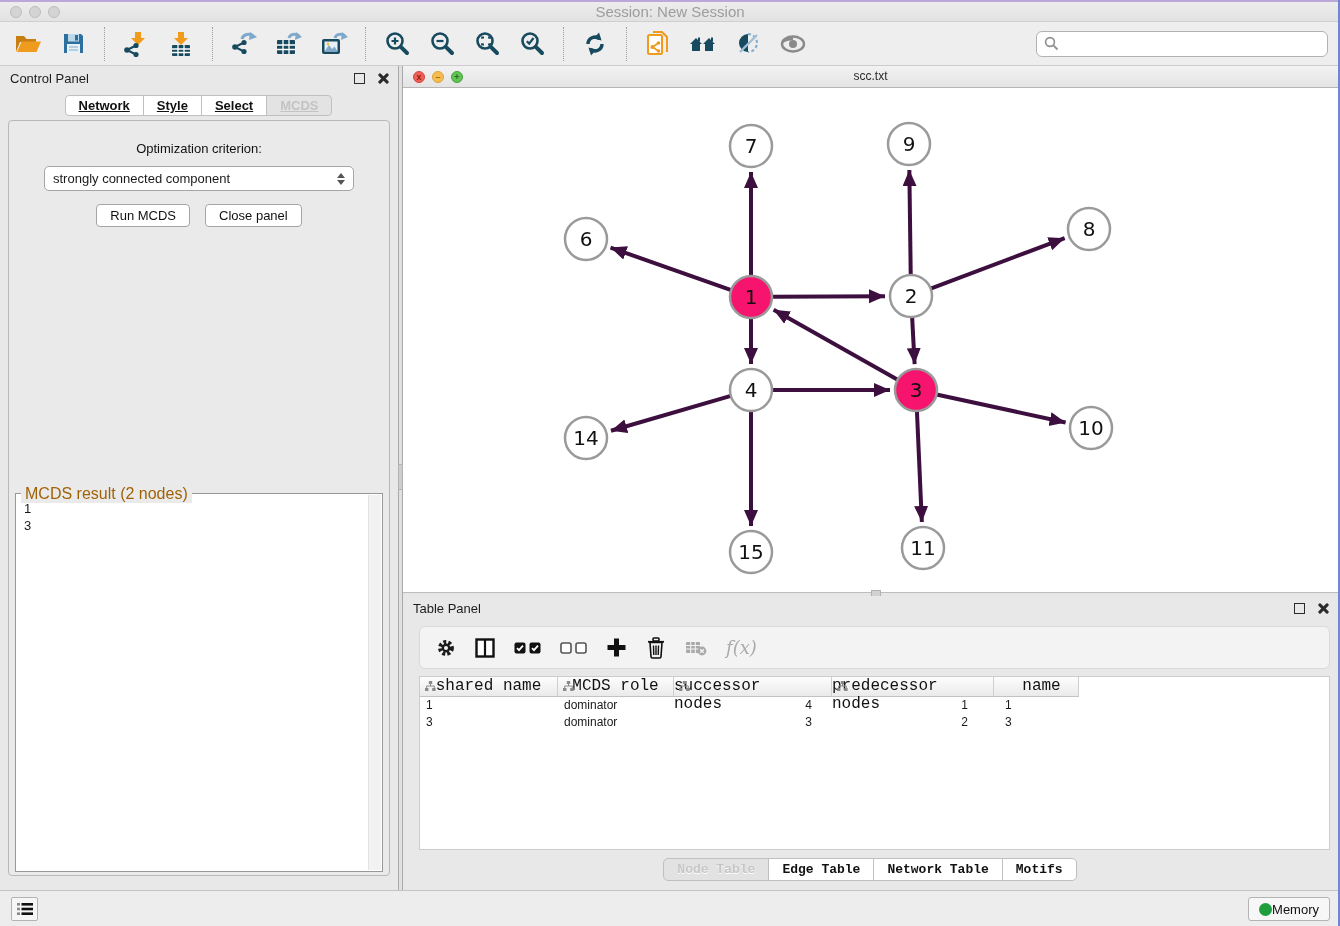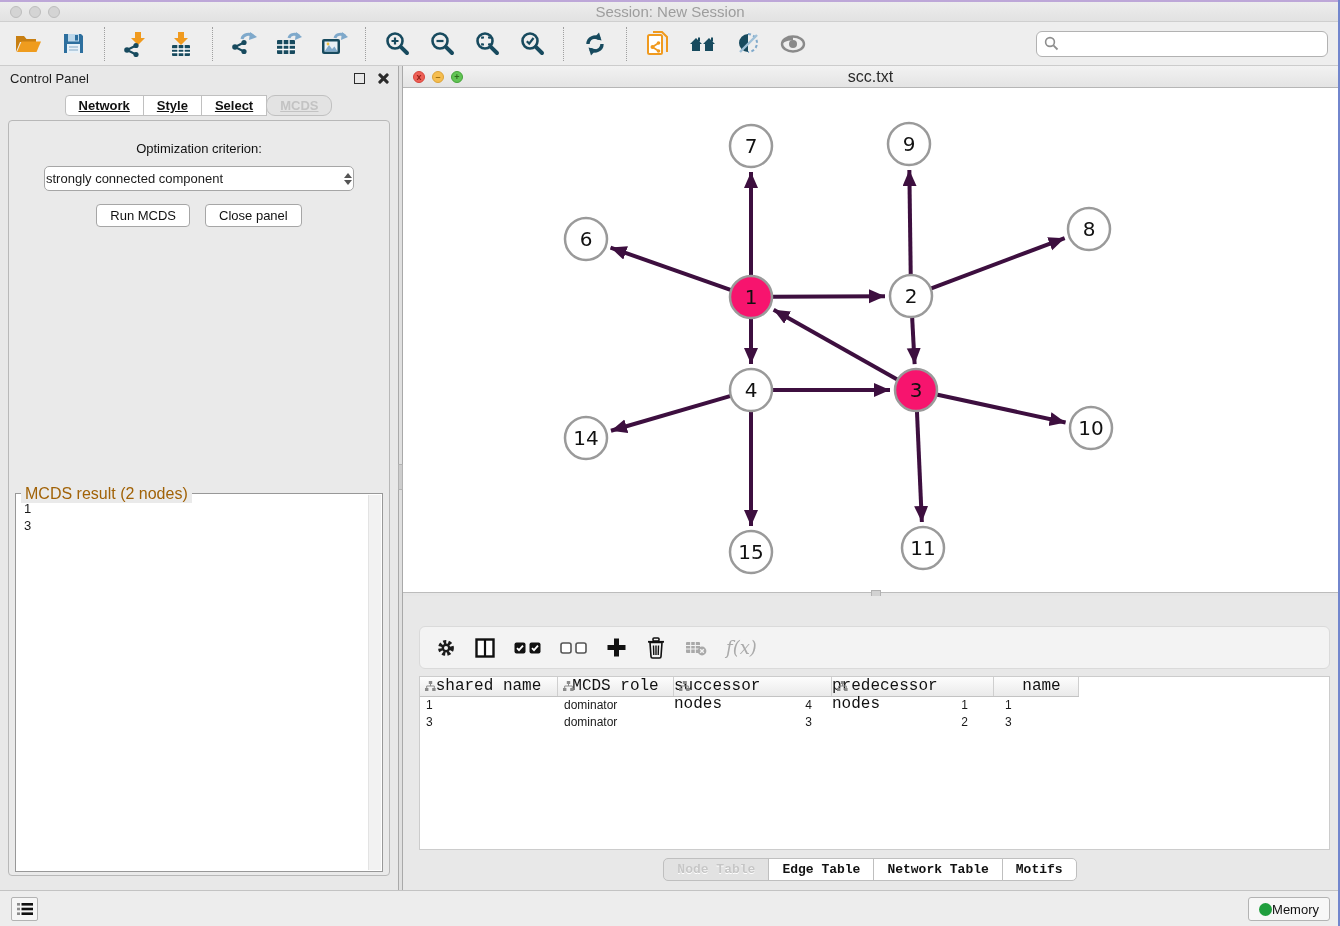--- a/index.html
+++ b/index.html
@@ -33,46 +33,46 @@
   .searchbox input { border:none; outline:none; flex:1; font-size:13px; font-family:inherit; background:transparent; }
 
   
   .cpanel { position:absolute; top:66px; left:0; width:398px; bottom:36px; background:#e8e8e8; }
   .vsplit { position:absolute; top:66px; left:398px; width:5px; bottom:36px; background:#e0e0e0;
     border-left:1px solid #a9a9a9; border-right:1px solid #a9a9a9; }
   .vsplit .handle { position:absolute; top:398px; left:-1px; width:5px; height:26px; background:#cdcdcd; border:1px solid #b2b2b2; }
   .netwin { position:absolute; top:66px; left:403px; right:2px; height:526px; background:#fff; }
   .netwin-titlebar { position:absolute; top:0; left:0; right:0; height:22px;
     background:linear-gradient(#f2f2f2,#e4e4e4); border-bottom:1px solid #b6b6b6; }
-  .netwin-titlebar .title { position:absolute; left:0; right:0; text-align:center; font-size:16px; line-height:21px; color:#2b2b2b; }
+  .netwin-titlebar .title { position:absolute; left:0; right:0; text-align:center; font-size:12px; line-height:21px; color:#2b2b2b; }
   .netwin .tl-group { top:5px; }
   .net-canvas { position:absolute; top:22px; left:0; right:0; bottom:0; background:#fff; }
   .net-canvas svg { position:absolute; inset:0; }
   .hsplit { position:absolute; left:403px; right:2px; top:592px; height:4px; background:#e6e6e6; border-top:1px solid #bcbcbc; }
   .hsplit .handle { position:absolute; left:50%; top:-3px; width:10px; height:8px; background:#d2d2d2; border:1px solid #b2b2b2; }
 
   
   .pane-header { height:24px; display:flex; align-items:center; padding:0 10px; font-size:13px; color:#1d1d1d; }
   .pane-header .sp { flex:1; }
   .float-icon { width:11px; height:11px; border:1.6px solid #2b2b2b; margin-right:12px; }
   .xicon { position:relative; width:11px; height:11px; }
   .xicon::before,.xicon::after { content:""; position:absolute; left:5px; top:-1px; width:3px; height:13px; background:#2b2b2b; border-radius:1px; }
   .xicon::before { transform:rotate(45deg); }
   .xicon::after { transform:rotate(-45deg); }
 
   .cp-tabs { display:flex; justify-content:center; margin-top:5px; }
   .cp-tab { background:#fff; border:1px solid #c0c0c0; margin-left:-1px; padding:2px 13px; font-size:13px; font-weight:bold; color:#111;text-decoration:underline; }
   .cp-tab:first-child { border-radius:4px 0 0 4px; }
   .cp-tab:last-child { border-radius:0 4px 4px 0; }
-  .cp-tab.active { background:#e3e3e3; color:#c3c3c3; font-weight:bold;border-radius:9px; }
+  .cp-tab.active { background:#e3e3e3; color:#c3c3c3; font-weight:bold; }
 
   .cp-body { position:absolute; left:8px; right:8px; top:54px; bottom:14px; border:1px solid #b8b8b8; border-radius:4px; background:#eaeaea; }
   .opt-label { text-align:center; margin-top:20px; font-size:13px; color:#111; }
   .dropdown { margin:10px auto 0; width:310px; height:25px; background:#fff; border:1px solid #a6a6a6; border-radius:5px;
-    display:flex; align-items:center; padding:0 1px; font-size:13px; }
+    display:flex; align-items:center; padding:0 8px; font-size:13px; }
   .dropdown .dd-label { flex:1; }
   .spinner { display:flex; flex-direction:column; gap:2px; align-items:center; }
   .spinner i { width:0; height:0; border-left:4px solid transparent; border-right:4px solid transparent; }
   .spinner i.up { border-bottom:5px solid #555; }
   .spinner i.dn { border-top:5px solid #555; }
   .btn-row { display:flex; justify-content:center; gap:15px; margin-top:13px; }
   .btn { background:#fff; border:1px solid #a6a6a6; border-radius:4px; padding:3px 13px; font-size:13px; color:#111; }
 
   .result-group { position:absolute; left:6px; right:6px; top:372px; bottom:3px; border:1px solid #989898; background:#fff; }
   .result-group .legend { position:absolute; top:-9px; left:5px; background:#eaeaea; padding:0 4px; font-size:16px; color:#a16207; }
@@ -390,20 +390,26 @@
         </g>
       </svg>
   </div>
 </div>
 
 <div class="hsplit">
     <div class="handle"></div>
   </div>
 
 <div class="tablepanel">
+  <div class="pane-header">
+    <span>Table Panel</span>
+    <span class="sp"></span>
+    <span class="float-icon"></span>
+    <span class="xicon"></span>
+  </div>
 
   <div class="tp-toolbar">
     <span class="tp-tool">
       <svg width="20" height="20" viewBox="0 0 20 20">
         <circle cx="10" cy="10" r="5.6" fill="none" stroke="#1c1c1c" stroke-width="4.6" stroke-dasharray="2.7 1.95"></circle>
         <circle cx="10" cy="10" r="4.4" fill="#1c1c1c"></circle>
         <circle cx="10" cy="10" r="2" fill="#f3f3f3"></circle>
       </svg>
     </span>
     <span class="tp-tool">

